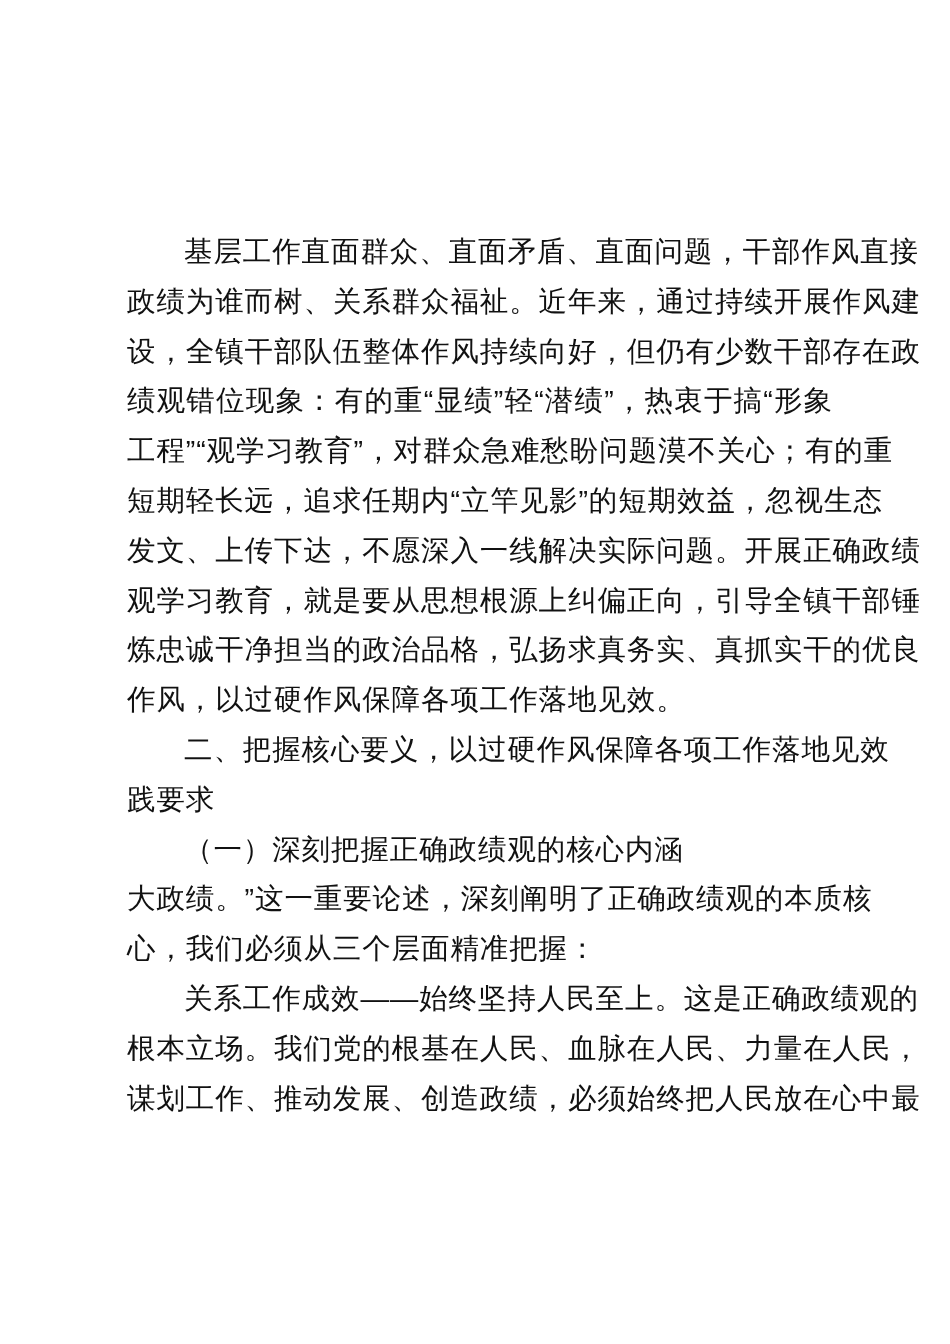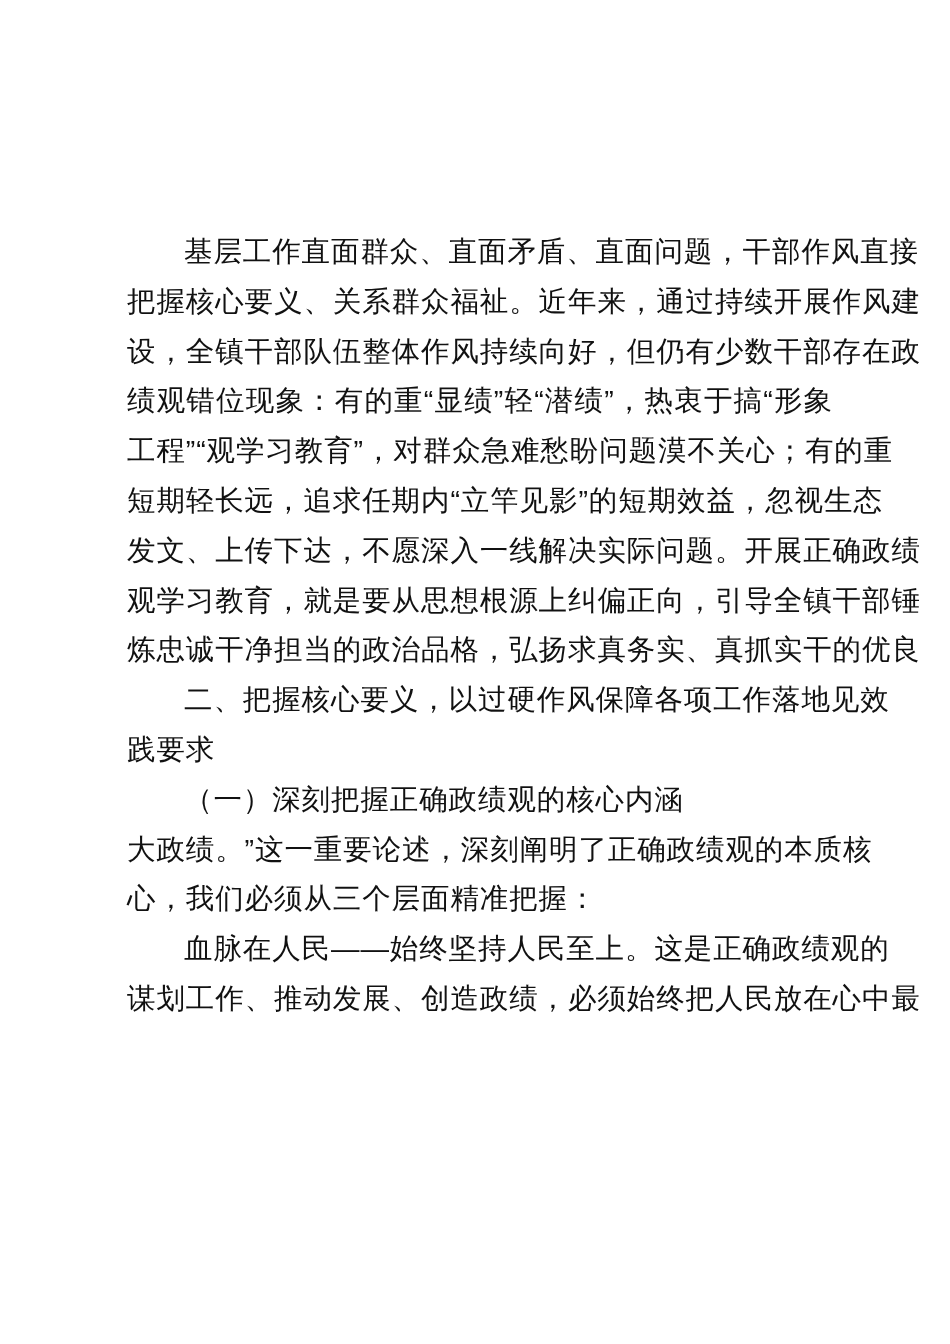--- a/index.html
+++ b/index.html
@@ -22,42 +22,44 @@
   .line.last { text-align-last: left; }
   .indent { padding-left: 57px; }
 </style>
 </head>
 <body>
 
 <div class="page">
 
   <div>
     <span class="line indent">基层工作直面群众、直面矛盾、直面问题，干部作风直接</span>
-    <span class="line">把握核心要义、关系群众福祉。近年来，通过持续开展作风建</span>
+    <span class="line">政绩为谁而树、关系群众福祉。近年来，通过持续开展作风建</span>
     <span class="line">设，全镇干部队伍整体作风持续向好，但仍有少数干部存在政</span>
     <span class="line">绩观错位现象：有的重“显绩”轻“潜绩”，热衷于搞“形象</span>
     <span class="line">工程”“观学习教育”，对群众急难愁盼问题漠不关心；有的重</span>
     <span class="line">短期轻长远，追求任期内“立竿见影”的短期效益，忽视生态</span>
     <span class="line">发文、上传下达，不愿深入一线解决实际问题。开展正确政绩</span>
     <span class="line">观学习教育，就是要从思想根源上纠偏正向，引导全镇干部锤</span>
     <span class="line">炼忠诚干净担当的政治品格，弘扬求真务实、真抓实干的优良</span>
+    <span class="line last">作风，以过硬作风保障各项工作落地见效。</span>
   </div>
 
   <div>
     <span class="line indent">二、把握核心要义，以过硬作风保障各项工作落地见效</span>
     <span class="line last">践要求</span>
   </div>
 
   <div>
     <span class="line indent last">（一）深刻把握正确政绩观的核心内涵</span>
   </div>
 
   <div>
     <span class="line">大政绩。”这一重要论述，深刻阐明了正确政绩观的本质核</span>
     <span class="line last">心，我们必须从三个层面精准把握：</span>
   </div>
 
   <div>
-    <span class="line indent">血脉在人民——始终坚持人民至上。这是正确政绩观的</span>
+    <span class="line indent">关系工作成效——始终坚持人民至上。这是正确政绩观的</span>
+    <span class="line">根本立场。我们党的根基在人民、血脉在人民、力量在人民，</span>
     <span class="line">谋划工作、推动发展、创造政绩，必须始终把人民放在心中最</span>
   </div>
 
 </div>
 
 </body></html>

